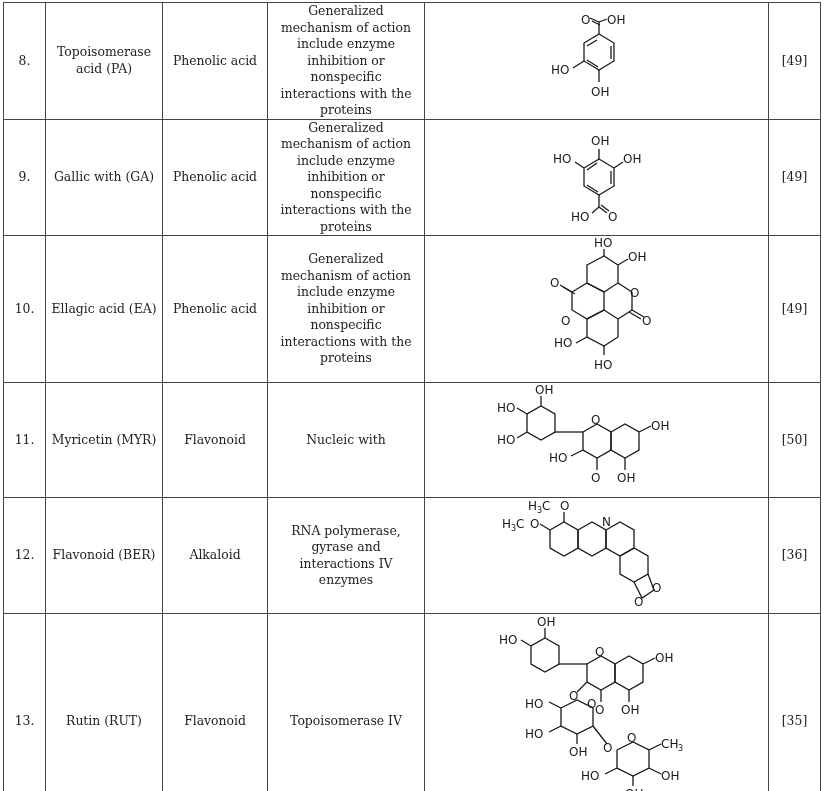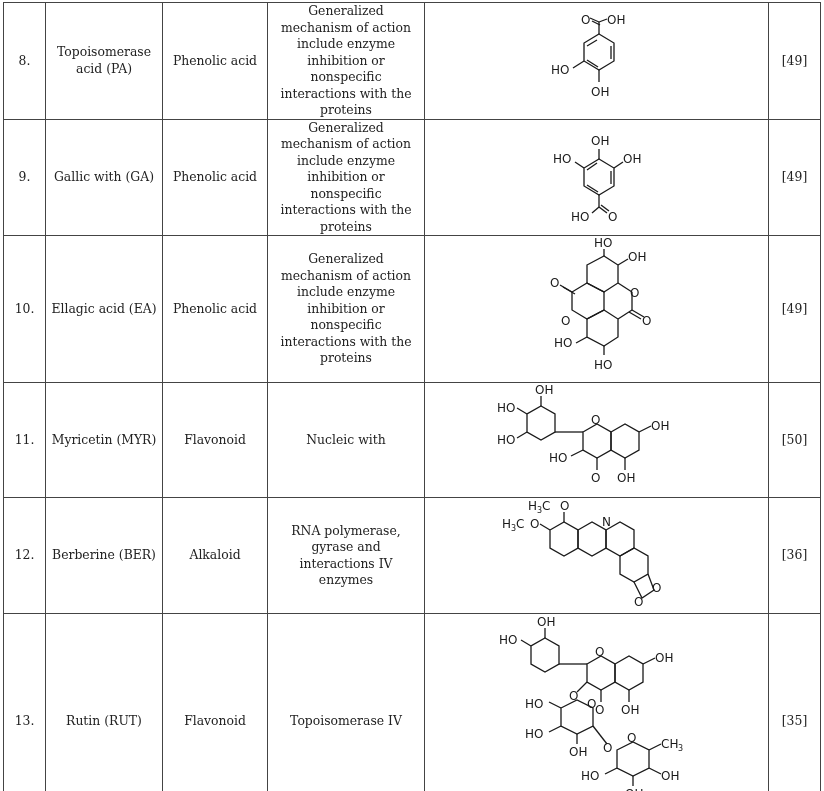--- a/index.html
+++ b/index.html
@@ -151,21 +151,21 @@
             <text x="52" y="78">HO</text>
             <text x="94" y="98">O</text>
             <text x="120" y="98">OH</text>
         </svg>
       </td>
       <td class="ref">[50]</td>
     </tr>
 
     <tr style="height:116px">
       <td class="num">12.</td>
-      <td>Berberine (BER)</td>
+      <td>Flavonoid (BER)</td>
       <td>Alkaloid</td>
       <td>RNA polymerase, gyrase and interactions IV enzymes</td>
       <td class="struct">
         <svg class="mol" width="190" height="112" viewBox="0 0 190 112">
           <polygon points="48,30 62,22 76,30 76,48 62,56 48,48"></polygon>
           <polygon points="76,30 90,22 104,30 104,48 90,56 76,48"></polygon>
           <polygon points="104,30 118,22 132,30 132,48 118,56 104,48"></polygon>
           <polygon points="118,56 132,48 146,56 146,74 132,82 118,74"></polygon>
           <polyline points="146,74 152,90 140,98 132,82"></polyline>
           <line x1="62" y1="22" x2="62" y2="12"></line>

